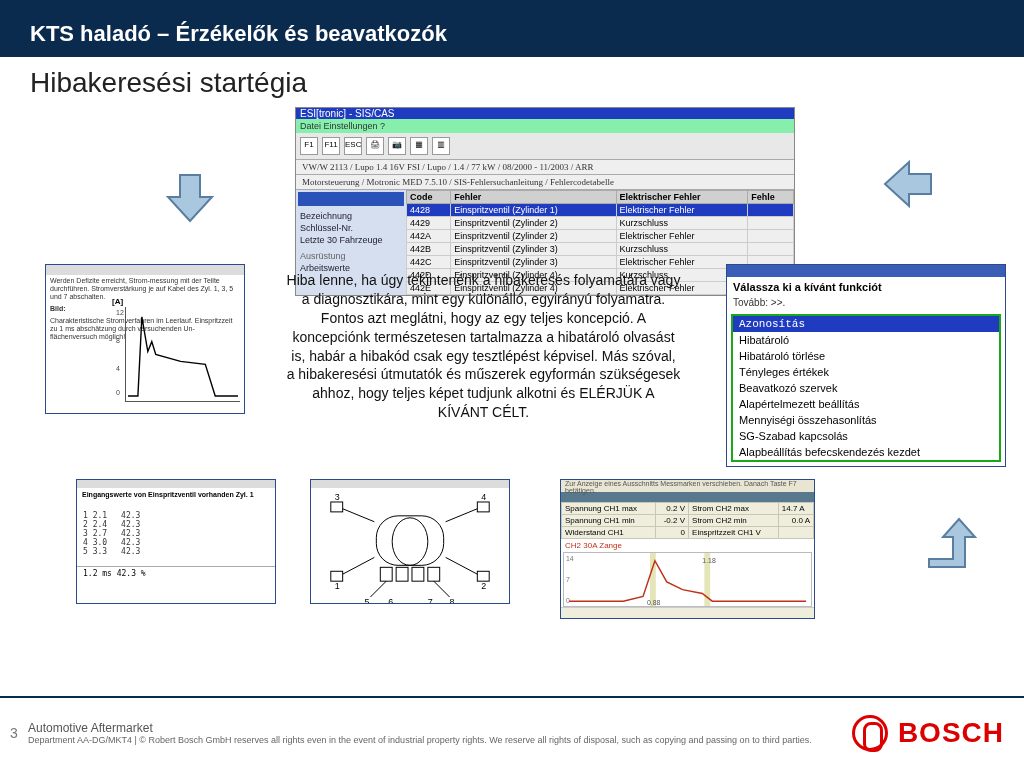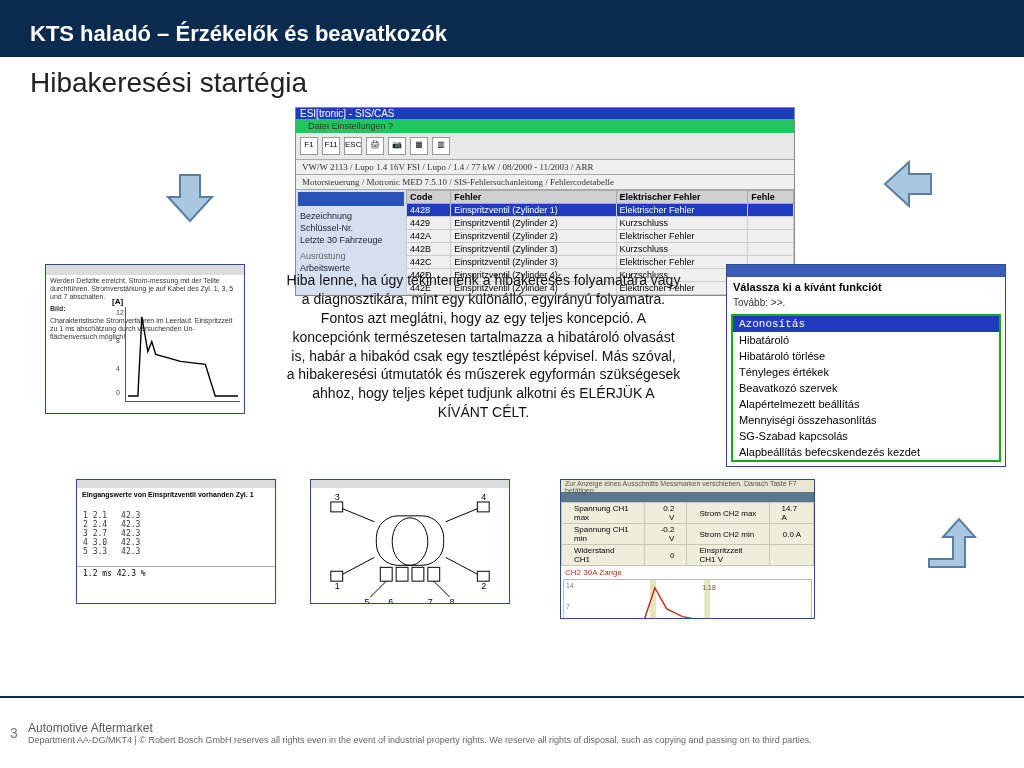--- a/index.html
+++ b/index.html
@@ -14,21 +14,21 @@
   
   .body { position: relative; width: 100%; height: 590px; }
 
   
   .arrow { position: absolute; width: 60px; height: 60px; }
   .arrow svg { width: 100%; height: 100%; }
 
   
   .sis { position: absolute; left: 295px; top: 8px; width: 500px; border: 1px solid #888; font-size: 9px; background:#efefef; }
   .sis-title { background:#1f3bbf; color:#fff; padding:0 4px; font-size:10px;}
-  .sis-menu { background:#22c55e; padding:2px 12px; font-size:9px; color:#333;}
+  .sis-menu { background:#86efac; padding:2px 4px; font-size:9px; color:#333;}
   .sis-tool { background:#e8e8e8; padding:4px 4px; display:flex; gap:4px; border-bottom:1px solid #aaa;}
   .sis-tool span{ display:inline-block; width:18px; height:18px; border:1px solid #999; font-size:8px; text-align:center; line-height:14px; background:#fff;}
   .sis-info { padding:2px 6px; border-bottom:1px solid #aaa; color:#333;font-family:Liberation Serif, serif;}
   .sis-body { display:flex; }
   .sis-nav { width:110px; background:#d6dfef; font-size:9px; }
   .sis-nav .tab { background:#2b52b8; height:14px; margin:2px 2px 4px 2px;}
   .sis-nav div{ padding:1px 4px; color:#223;}
   .sis-nav .grp{ color:#666; margin-top:4px;}
   .sis-table { flex:1; }
   .sis-table table{ width:100%; border-collapse:collapse; font-size:9px;}
@@ -61,21 +61,21 @@
   .sm { position:absolute; border:1px solid #2b4a8c; background:#fff; font-size:7px; overflow:hidden;}
   .sm .tb{ background:#dcdcdc; height:8px;}
   .sm1{ left:76px; top:380px; width:200px; height:125px;}
   .sm1 .cols{ display:flex; gap:14px; padding:10px 6px; font-family:monospace; font-size:8px; color:#333;}
   .sm2{ left:310px; top:380px; width:200px; height:125px;}
   .sm2 .draw{ width:100%; height:100%;}
   .sm3{ left:560px; top:380px; width:255px; height:140px;}
   .sm3 .mb{ background:#e8e6d2; height:12px; font-size:7px; padding:0 4px; color:#555;}
   .sm3 .mb2{ background:#58788e; height:10px;}
   .sm3 table{ width:100%; border-collapse:collapse; font-size:8px;}
-  .sm3 td{ border:1px solid #c8c6b4; padding:1px 12px; background:#efeedd;}
+  .sm3 td{ border:1px solid #c8c6b4; padding:1px 3px; background:#efeedd;}
   .sm3 .lbl{ color:#c03018; font-size:8px; padding:2px 4px;}
   .sm3 .plot{ height:55px; border:1px solid #bbb; margin:0 2px; position:relative; background:#fff;}
   .sm3 .plot svg{width:100%; height:100%;}
   .sm3 .bot{ height:12px; background:#efeedd; border-top:1px solid #ccc;}
 
   
   .footer { position:absolute; bottom:0; left:0; right:0; height:72px; border-top:2px solid #0a2b4e; background:#fff; display:flex; align-items:center;}
   .footer .pg{ width:28px; font-size:14px; color:#777; text-align:center;}
   .footer .ft{ flex:1; font-size:9px; color:#666; padding-right:10px;}
   .footer .ft .brand{ font-size:12px; color:#555; }
@@ -331,14 +331,18 @@
     </div>
 
   </div>
 
   <div class="footer">
     <div class="pg">3</div>
     <div class="ft">
       <div class="brand">Automotive Aftermarket</div>
       <div>Department AA-DG/MKT4 | © Robert Bosch GmbH reserves all rights even in the event of industrial property rights. We reserve all rights of disposal, such as copying and passing on to third parties.</div>
     </div>
+    <div class="logo">
+      <div class="ring"></div>
+      <div class="word">BOSCH</div>
+    </div>
   </div>
 </div>
 
 </body></html>

